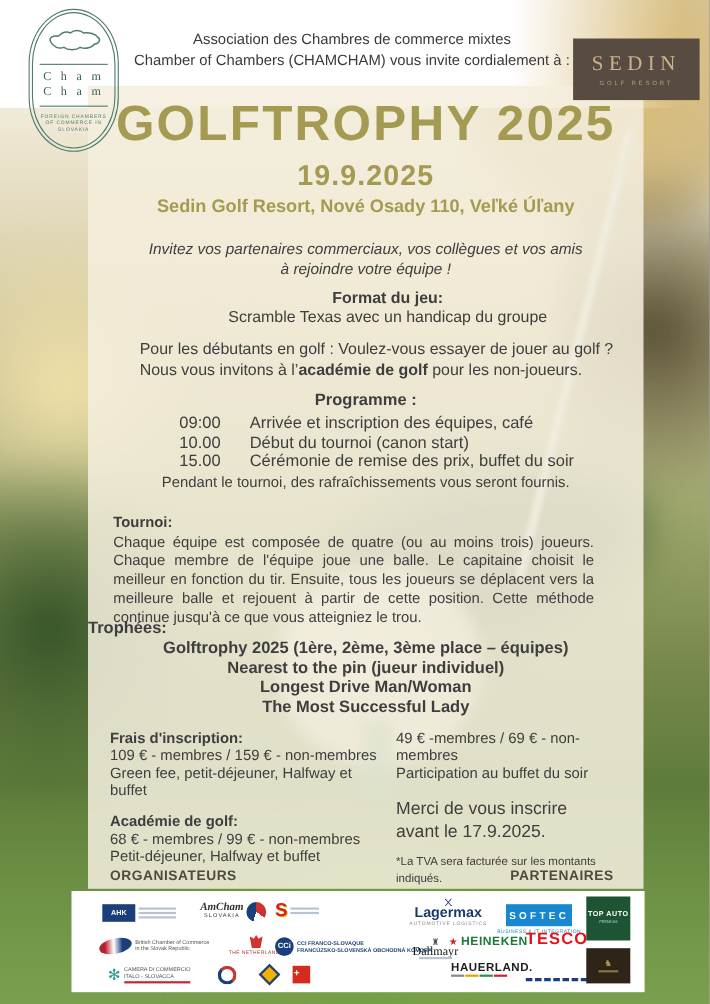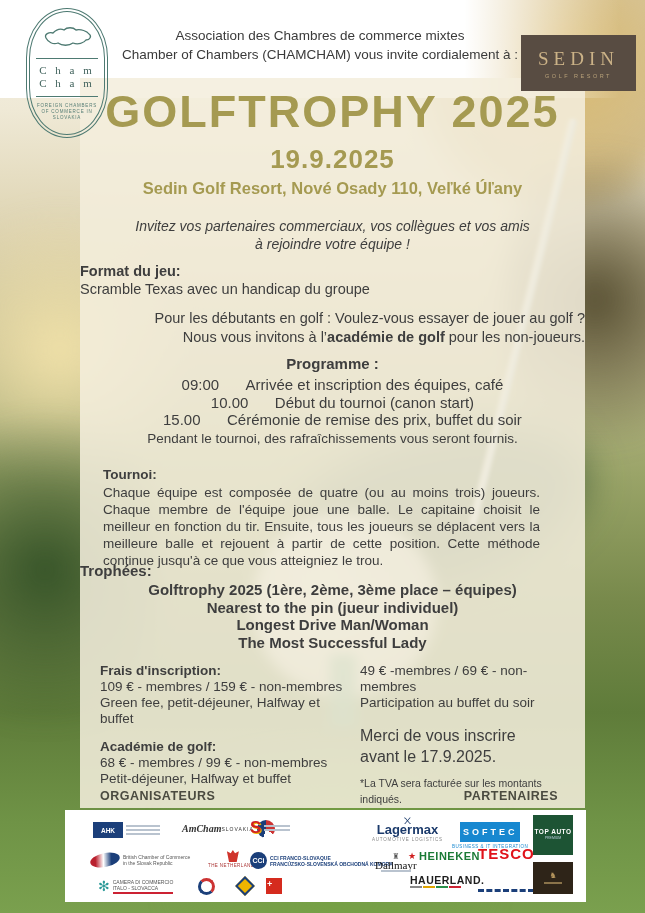--- a/index.html
+++ b/index.html
@@ -63,26 +63,26 @@
   .title{position:absolute;left:80px;top:86px;width:505px;text-align:center;
       font-size:45px;font-weight:bold;letter-spacing:2px;}
   .date{position:absolute;left:80px;top:144px;width:505px;text-align:center;
       font-size:26px;font-weight:bold;letter-spacing:1px;}
   .venue{position:absolute;left:80px;top:179px;width:505px;text-align:center;
       font-size:16.5px;font-weight:bold;}
 
   
   .invitation{position:absolute;left:80px;top:217px;width:505px;text-align:center;
       font-style:italic;font-size:14px;line-height:18px;}
-  .format{position:absolute;left:80px;top:262px;width:545px;text-align:left;font-size:14.5px;line-height:18px;}
-  .beginners{position:absolute;left:80px;top:309px;width:505px;text-align:right;font-size:14.5px;line-height:19px;}
+  .format{position:absolute;left:80px;top:262px;width:545px;text-align:center;font-size:14.5px;line-height:18px;}
+  .beginners{position:absolute;left:80px;top:309px;width:505px;text-align:left;font-size:14.5px;line-height:19px;padding-left:47px;}
   .prog-label{position:absolute;left:80px;top:355px;width:505px;text-align:center;
       font-weight:bold;font-size:15px;}
   .prog-rows{position:absolute;left:163px;top:376px;font-size:15px;line-height:17.5px;}
-  .prog-row{display:flex;justify-content:center;}
+  .prog-row{display:flex;}
   .prog-time{width:46px;}
   .prog-text{margin-left:18px;white-space:nowrap;}
   .prog-note{position:absolute;left:80px;top:431px;width:505px;text-align:center;font-size:13.5px;}
 
   .tournoi-label{position:absolute;left:103px;top:467px;font-weight:bold;font-size:13.5px;}
   .tournoi-text{position:absolute;left:103px;top:484px;width:437px;font-size:13.5px;
       line-height:17px;text-align:justify;}
 
   .trophies-label{position:absolute;left:80px;top:562px;width:505px;
       font-weight:bold;font-size:15px;}
@@ -100,21 +100,21 @@
   .org-label{position:absolute;left:100px;top:789px;font-weight:bold;font-size:12.5px;
       letter-spacing:.5px;color:#4b4b40;}
   .part-label{position:absolute;left:455px;top:789px;width:103px;text-align:right;
       font-weight:bold;font-size:12.5px;letter-spacing:.5px;color:#4b4b40;}
 
   .lg{position:absolute;display:flex;align-items:center;gap:3px;}
   .ahk-box{width:30px;height:16px;background:#1b3f7a;color:#fff;font-size:6.5px;font-weight:bold;
       display:flex;align-items:center;justify-content:center;}
   .tiny-lines{display:flex;flex-direction:column;gap:2px;}
   .tiny-lines i{display:block;width:34px;height:2px;background:#b9c3cf;}
-  .amcham{display:flex;flex-direction:row;align-items:center;line-height:8px;}
+  .amcham{display:flex;flex-direction:column;align-items:center;line-height:8px;}
   .amcham .a1{font-family:"Liberation Serif",serif;font-style:italic;font-weight:bold;font-size:10px;color:#333;}
   .amcham .a2{font-size:5px;letter-spacing:1px;color:#333;}
   .circle-rwb{width:18px;height:18px;border-radius:50%;
       background:conic-gradient(#c33 0 35%,#fff 35% 55%,#1b3f7a 55% 100%);}
   .s-es{font-size:17px;font-weight:bold;color:#d02020;text-shadow:1px 1px 0 #f0b400;}
   .brit-swoosh{width:30px;height:14px;border-radius:50%;
       background:linear-gradient(100deg,#b9202e 20%,#fff 45%,#1b3f7a 70%);transform:rotate(-12deg);}
   .brit-text{font-size:5px;line-height:6.5px;color:#555;}
   .tulip{width:12px;height:12px;background:#d0342c;
       clip-path:polygon(50% 0,68% 28%,100% 10%,82% 100%,18% 100%,0 10%,32% 28%);}

